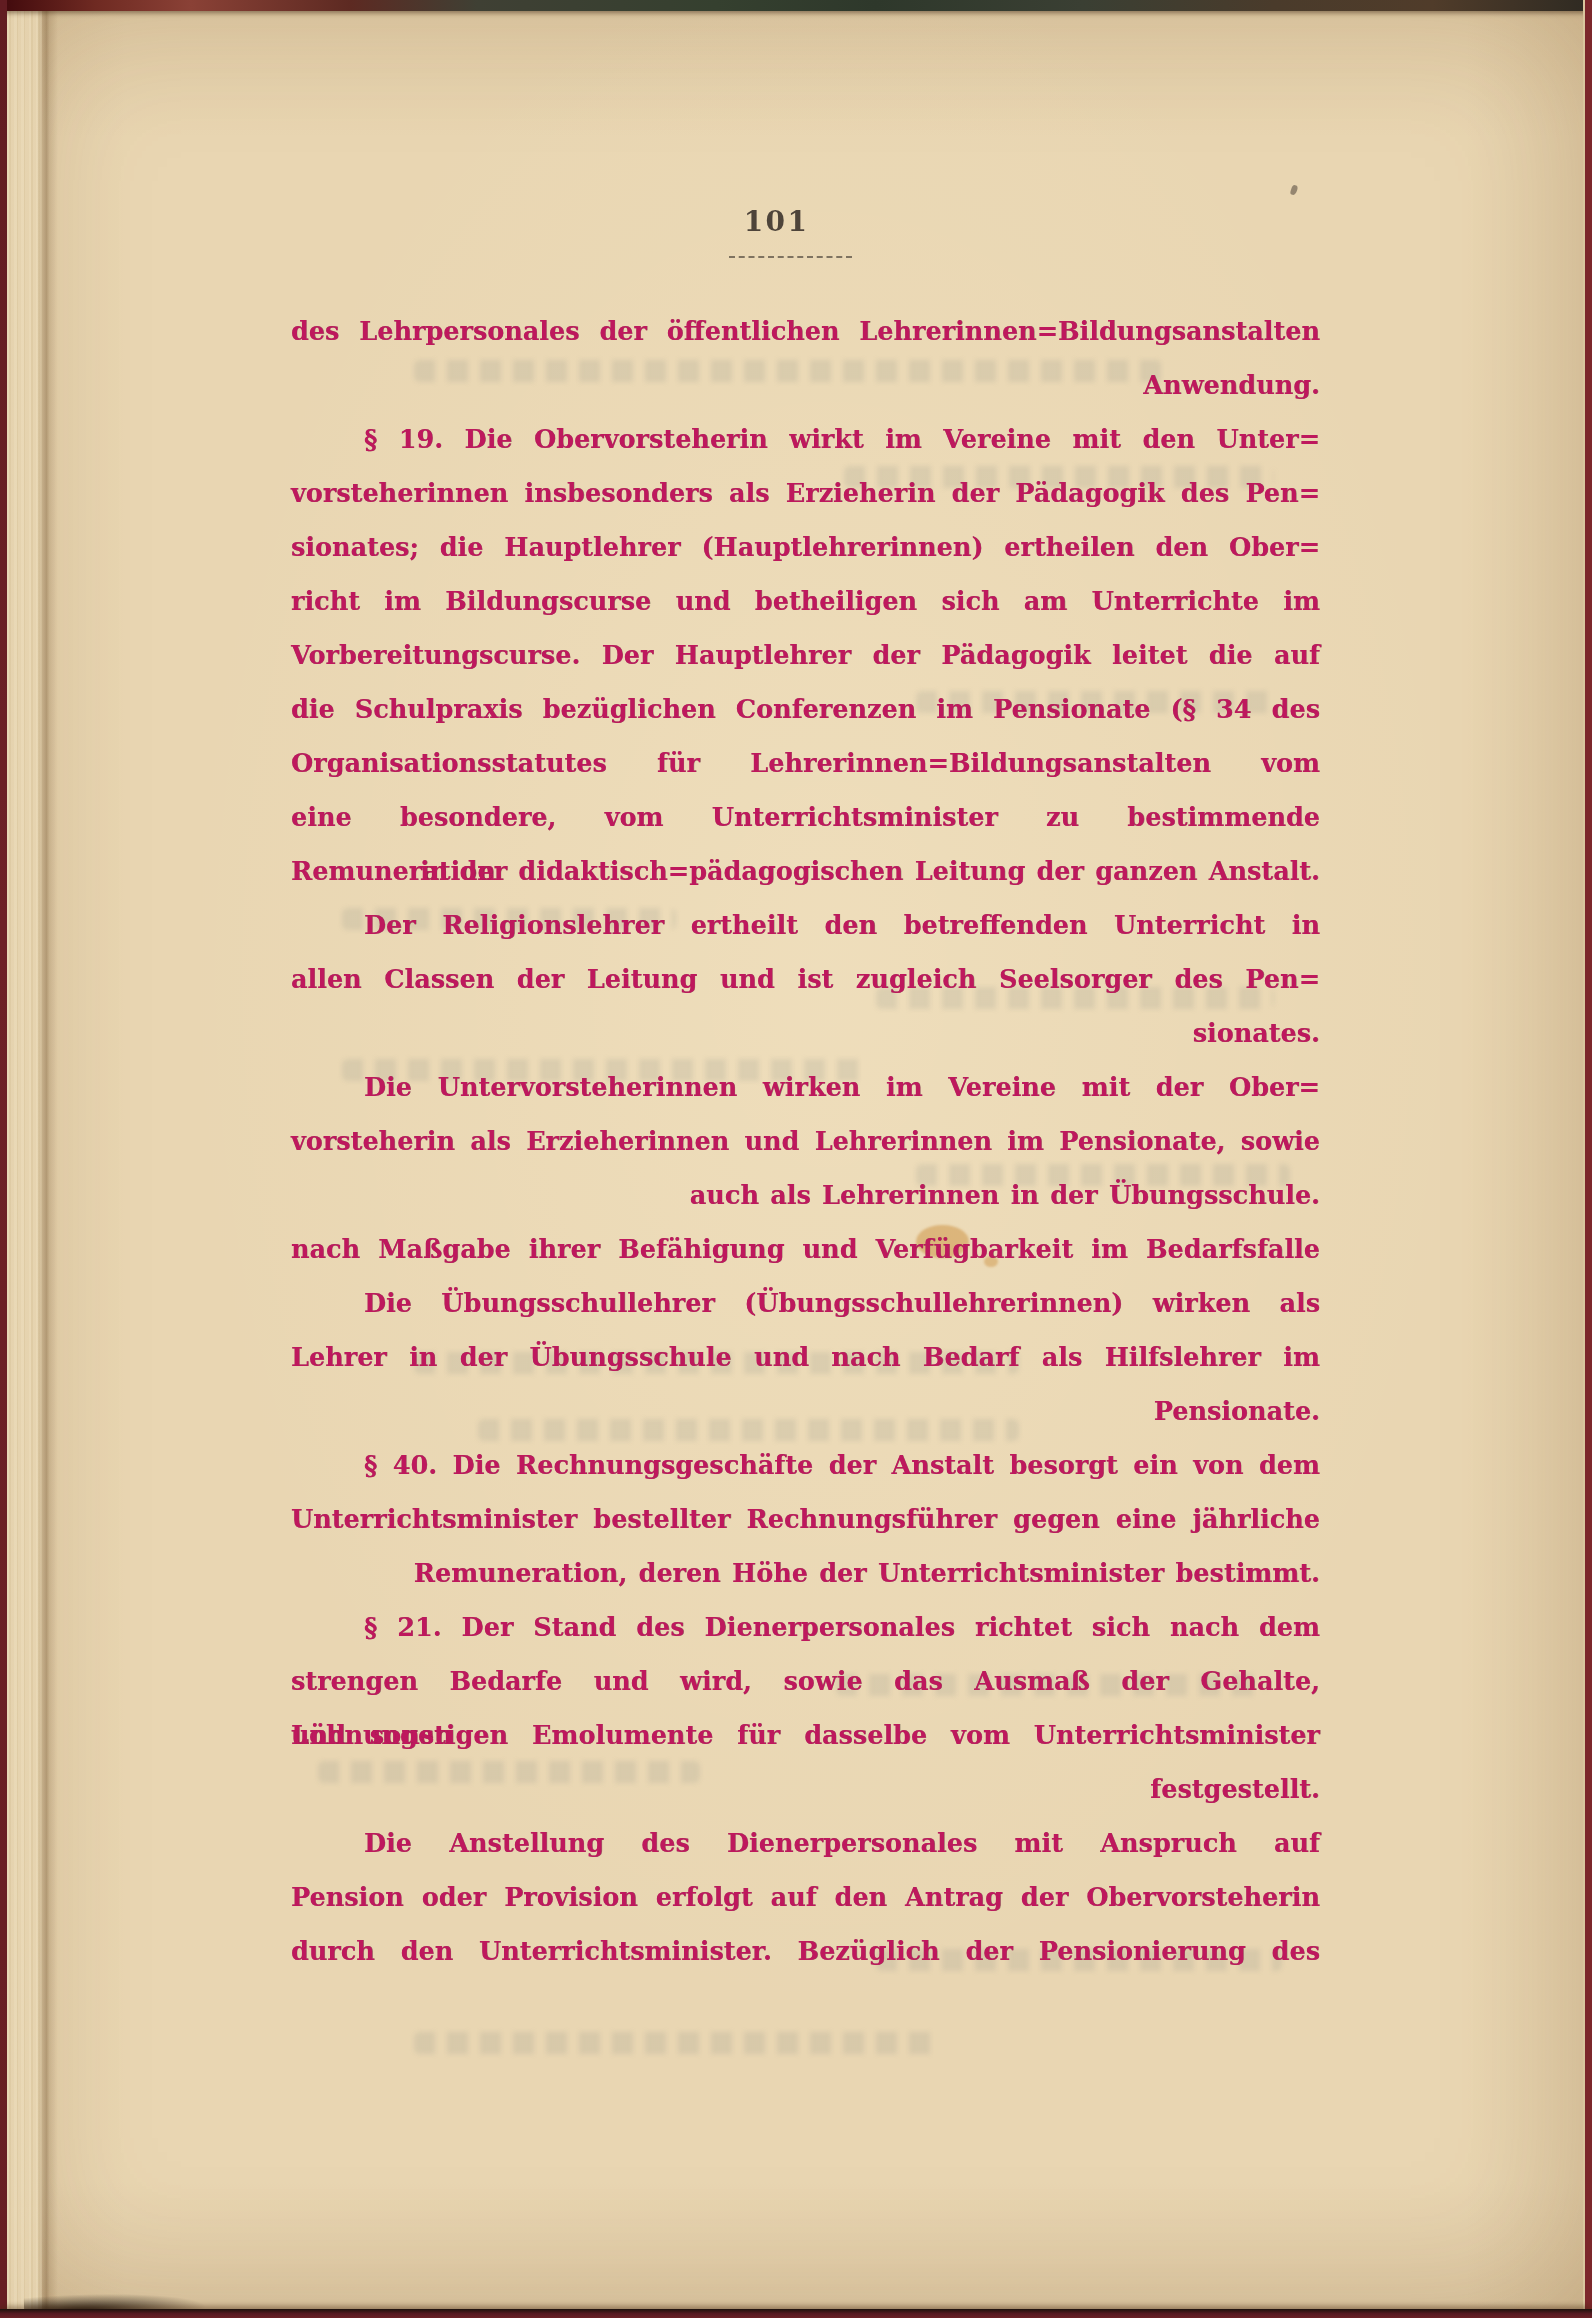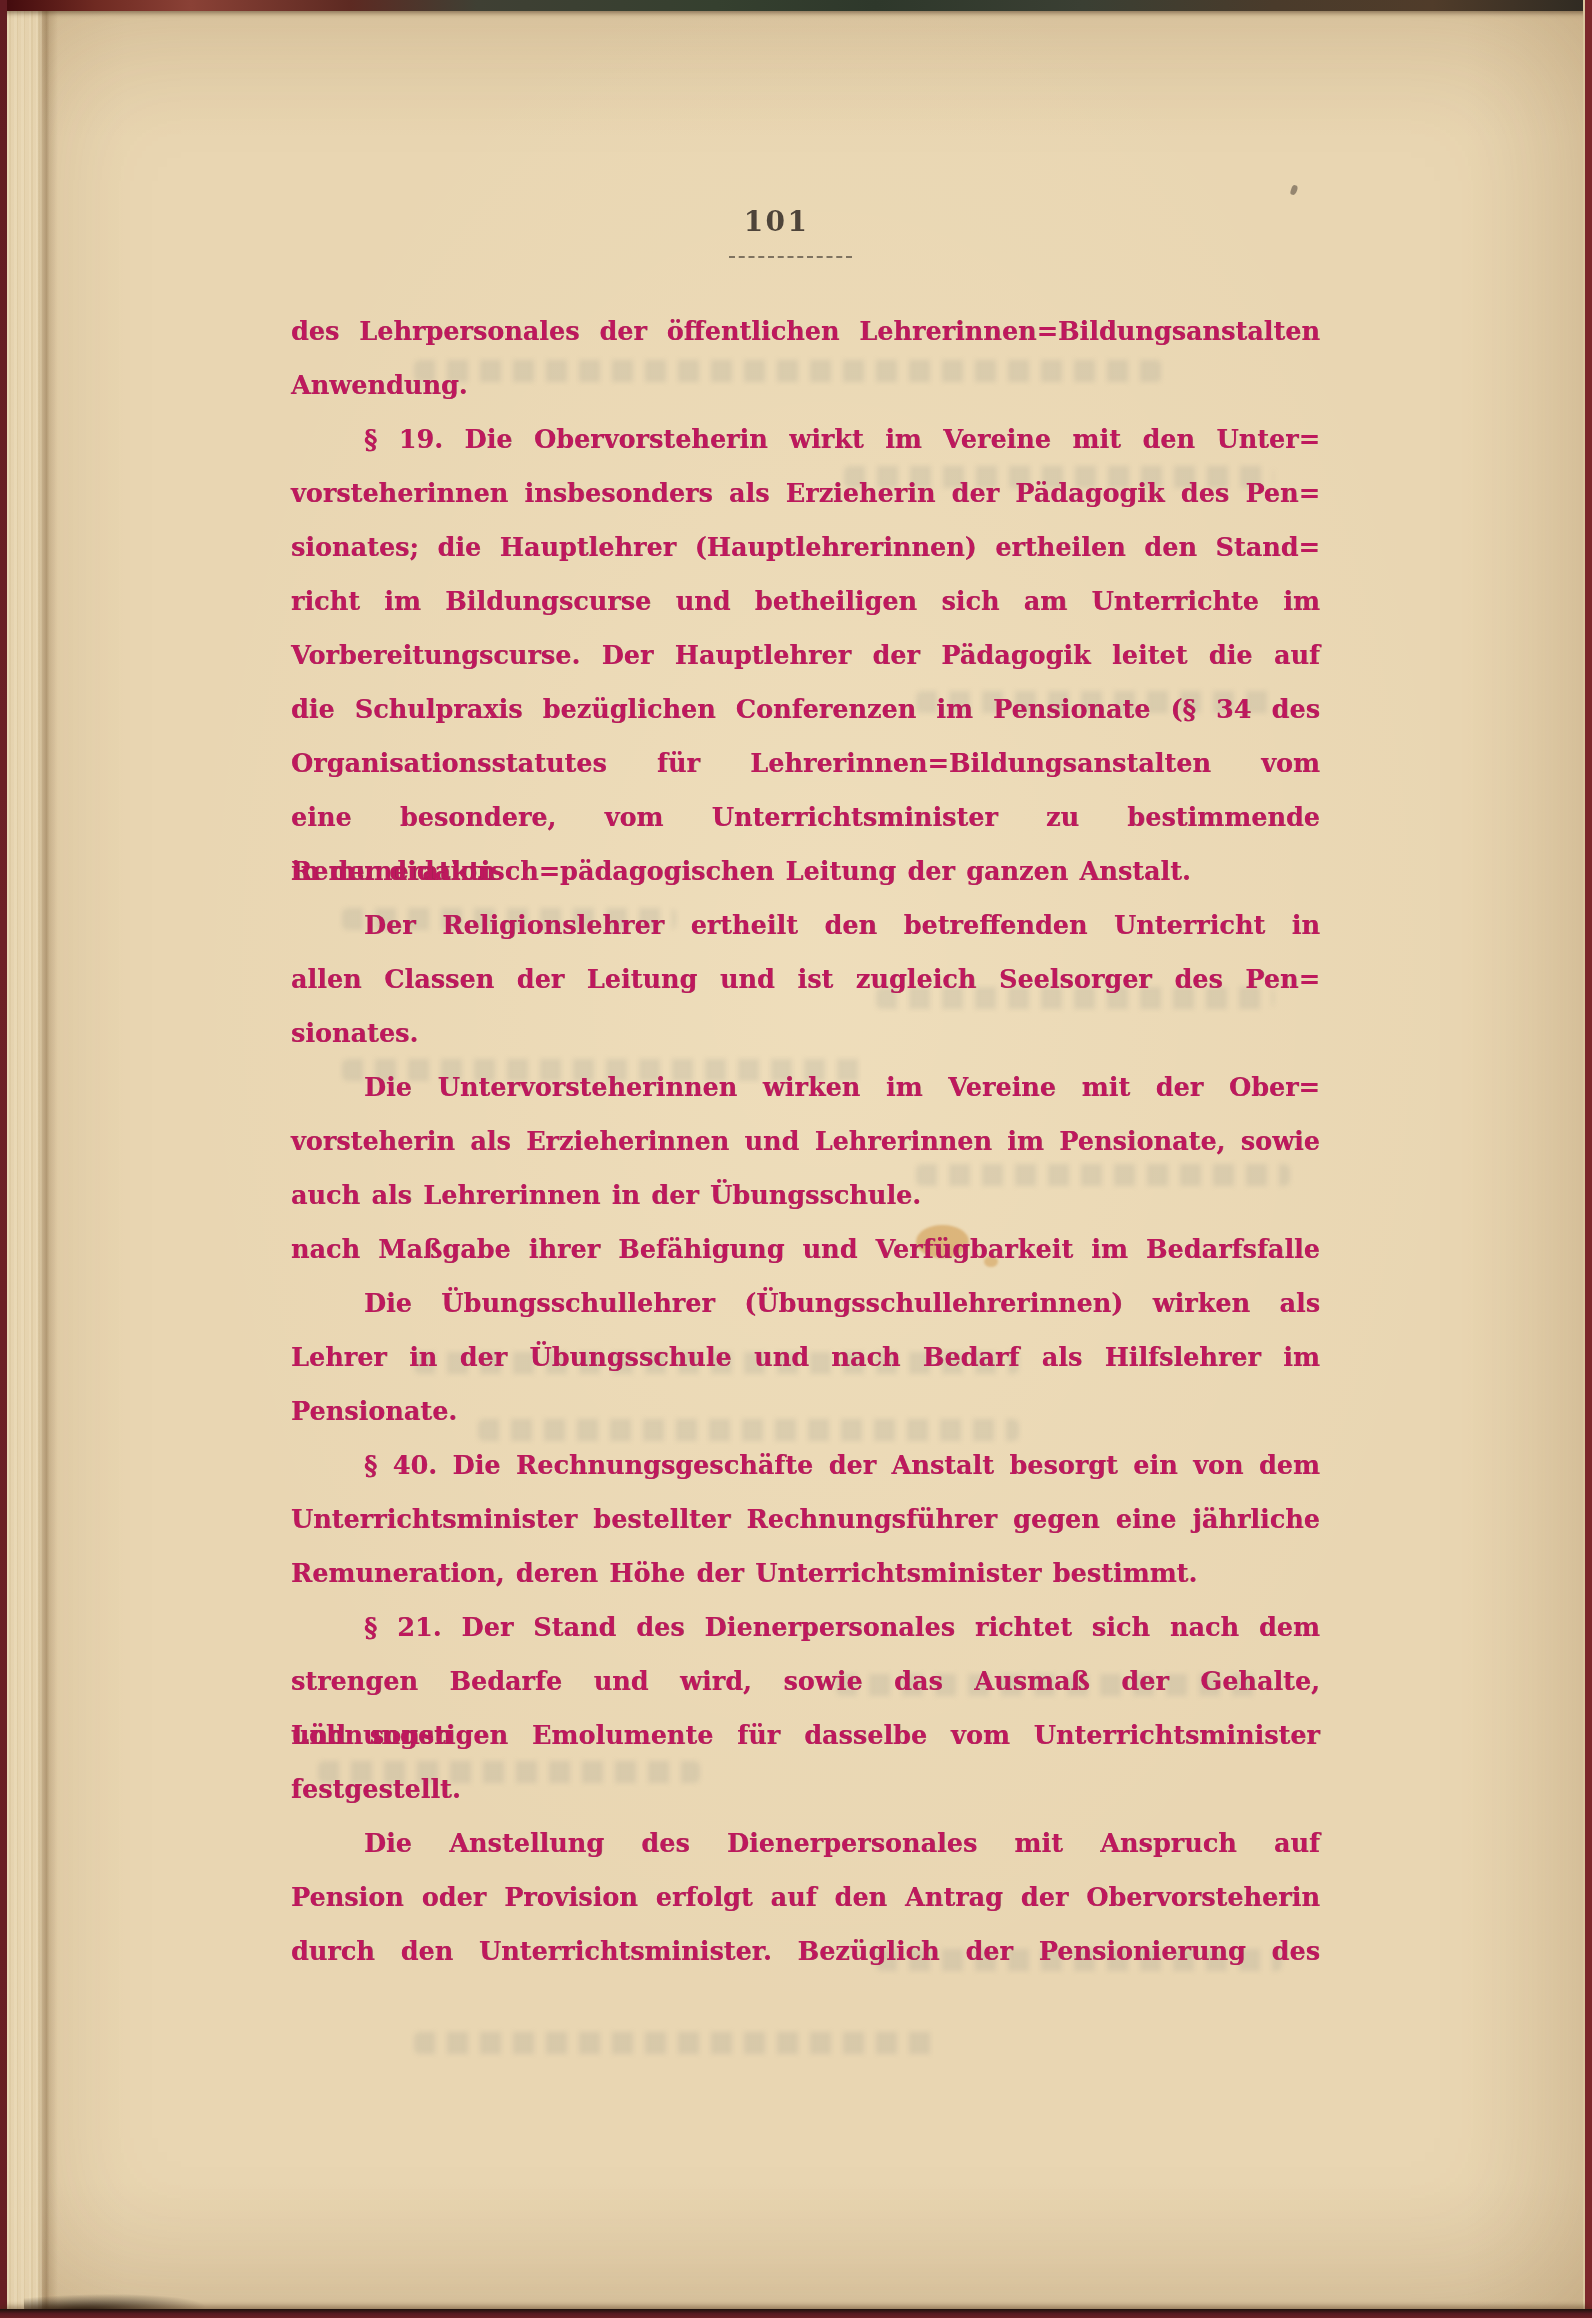--- a/index.html
+++ b/index.html
@@ -61,21 +61,21 @@
   .pagenum-rule{
     position:absolute;left:729px;top:256px;width:123px;height:0;
     border-bottom:2.4px dashed rgba(90,80,68,.75);
   }
   
   .page-text{
     position:absolute;left:291px;top:304px;width:1029px;
     color:#be185d;font-size:25.5px;font-weight:bold;word-spacing:2.4px;
     text-shadow:0.3px 0 0 rgba(74,64,52,.55);
   }
-  .line{height:54px;line-height:54px;overflow:visible;}
+  .line{height:54px;line-height:54px;overflow:visible;text-align:right;}
   .line.just{text-align:justify;text-align-last:justify;}
   .line.indent{padding-left:73px;}
   
   .ghost{
     position:absolute;height:22px;border-radius:6.4px;
     background:repeating-linear-gradient(90deg, rgba(128,136,128,.16) 0 21px, rgba(0,0,0,0) 21px 33px);
     filter:blur(2.4px);
   }
   .stain{position:absolute;border-radius:50%;filter:blur(1.2px);}
   .speck{position:absolute;background:rgba(80,70,58,.55);border-radius:50% 50% 60% 40%;}
@@ -105,21 +105,21 @@
   <div class="speck" style="left:1291px;top:185px;width:5.6px;height:10.4px;transform:rotate(18deg);"></div>
 
   <div class="pagenum">101</div>
   <div class="pagenum-rule"></div>
 
   <div class="page-text">
       <div class="line just">des Lehrpersonales der öffentlichen Lehrerinnen=Bildungsanstalten</div>
       <div class="line">Anwendung.</div>
       <div class="line indent just">§ 19. Die Obervorsteherin wirkt im Vereine mit den Unter=</div>
       <div class="line just">vorsteherinnen insbesonders als Erzieherin der Pädagogik des Pen=</div>
-      <div class="line just">sionates; die Hauptlehrer (Hauptlehrerinnen) ertheilen den Stand=</div>
+      <div class="line just">sionates; die Hauptlehrer (Hauptlehrerinnen) ertheilen den Ober=</div>
       <div class="line just">richt im Bildungscurse und betheiligen sich am Unterrichte im</div>
       <div class="line just">Vorbereitungscurse. Der Hauptlehrer der Pädagogik leitet die auf</div>
       <div class="line just">die Schulpraxis bezüglichen Conferenzen im Pensionate (§ 34 des</div>
       <div class="line just">Organisationsstatutes für Lehrerinnen=Bildungsanstalten vom</div>
       <div class="line just">eine besondere, vom Unterrichtsminister zu bestimmende Remuneration</div>
       <div class="line">in der didaktisch=pädagogischen Leitung der ganzen Anstalt.</div>
       <div class="line indent just">Der Religionslehrer ertheilt den betreffenden Unterricht in</div>
       <div class="line just">allen Classen der Leitung und ist zugleich Seelsorger des Pen=</div>
       <div class="line">sionates.</div>
       <div class="line indent just">Die Untervorsteherinnen wirken im Vereine mit der Ober=</div>

